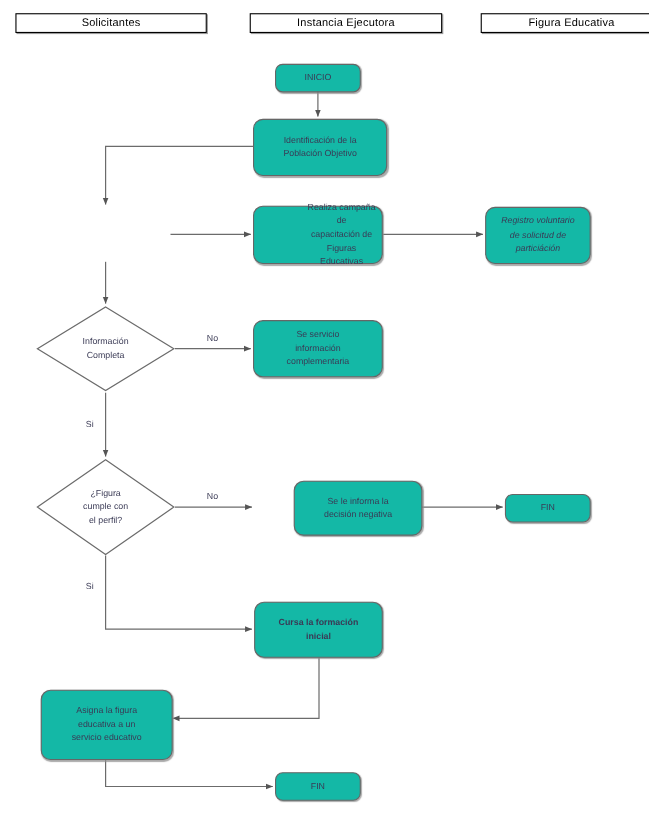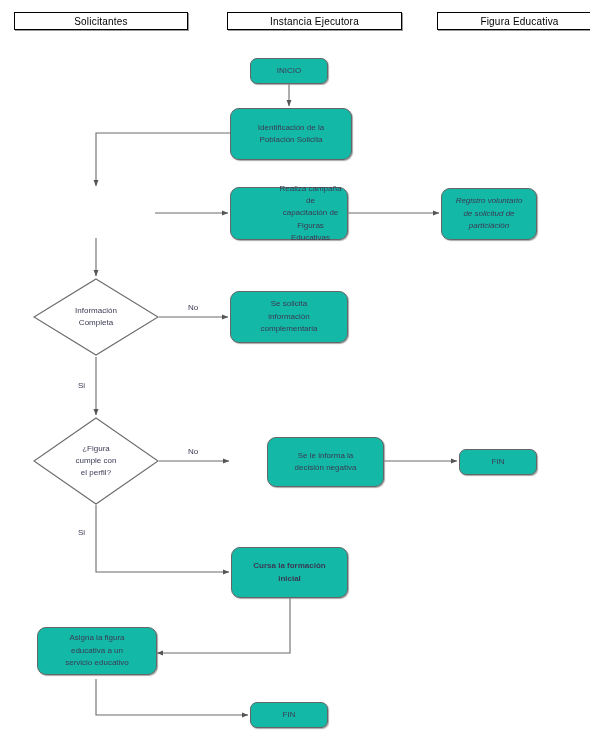--- a/index.html
+++ b/index.html
@@ -138,21 +138,21 @@
       <path d="M96,679 L96,715 L248,715" marker-end="url(#arrow)"></path>
     </g>
   </svg>
 
   <div class="node terminator" style="left:250px; top:58px; width:78px; height:26px;">
     <span class="txt">INICIO</span>
   </div>
 
   <div class="node" style="left:230px; top:108px; width:122px; height:52px;">
     <span class="txt">Identificación  de la
-Población Solicita</span>
+Población Objetivo</span>
   </div>
 
 
   <div class="node" style="left:230px; top:187px; width:118px; height:53px;padding-left:47px;">
     <span class="txt">Realiza campaña de
 capacitación de
 Figuras Educativas</span>
   </div>
 
   <div class="node" style="left:441px; top:188px; width:96px; height:52px;font-style:italic;">
@@ -163,21 +163,21 @@
 
   <div class="decision" style="left:33px; top:278px; width:126px; height:78px;">
     <svg width="126" height="78" viewBox="0 0 126 78" xmlns="http://www.w3.org/2000/svg">
       <path d="M63,1 L125,39 L63,77 L1,39 z" fill="#ffffff" stroke="#6b6b6b" stroke-width="1.1"></path>
     </svg>
     <span class="txt">Información
 Completa</span>
   </div>
 
   <div class="node" style="left:230px; top:291px; width:118px; height:52px;">
-    <span class="txt">Se solicita
+    <span class="txt">Se servicio
 información
 complementaria</span>
   </div>
 
   <div class="decision" style="left:33px; top:417px; width:126px; height:88px;">
     <svg width="126" height="88" viewBox="0 0 126 88" xmlns="http://www.w3.org/2000/svg">
       <path d="M63,1 L125,44 L63,87 L1,44 z" fill="#ffffff" stroke="#6b6b6b" stroke-width="1.1"></path>
     </svg>
     <span class="txt">¿Figura
 cumple con
@@ -191,21 +191,21 @@
 
   <div class="node terminator" style="left:459px; top:449px; width:78px; height:26px;">
     <span class="txt">FIN</span>
   </div>
 
   <div class="node" style="left:231px; top:547px; width:117px; height:51px;font-weight:bold;">
     <span class="txt">Cursa la formación
 inicial</span>
   </div>
 
-  <div class="node" style="left:37px; top:627px; width:120px; height:48px;">
+  <div class="node" style="left:37px; top:627px; width:120px; height:64px;">
     <span class="txt">Asigna la figura
 educativa  a un
 servicio educativo</span>
   </div>
 
   <div class="node terminator" style="left:250px; top:702px; width:78px; height:26px;">
     <span class="txt">FIN</span>
   </div>
 
   <span class="edge-label" style="left:188px; top:303px;">No</span>

